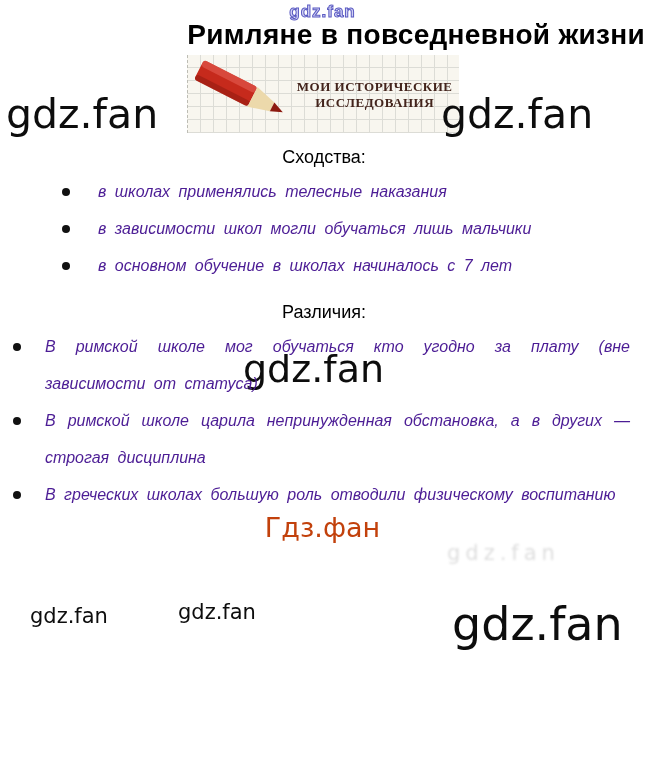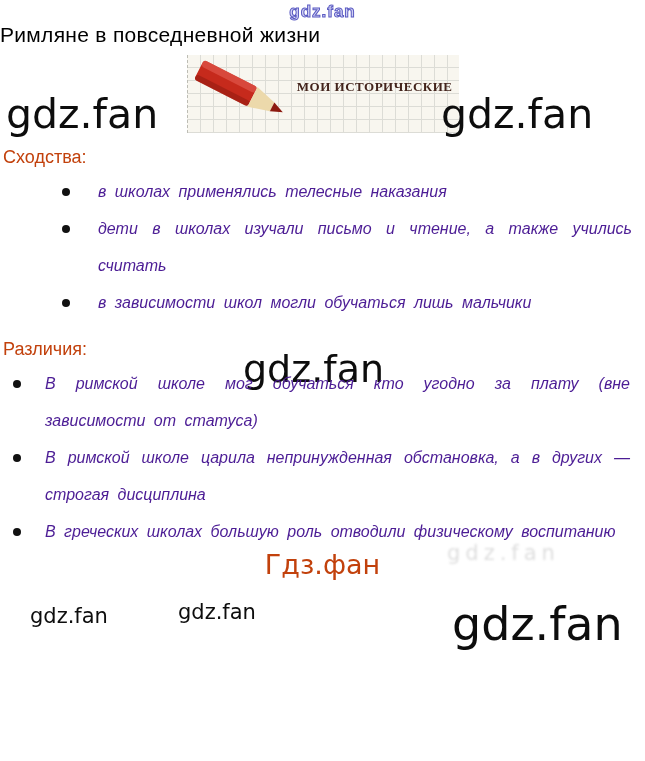--- a/index.html
+++ b/index.html
@@ -19,23 +19,23 @@
     padding-top: 2px;
     font-size: 17px;
     font-weight: bold;
     line-height: 20px;
     color: rgba(120,120,220,0.35);
     -webkit-text-stroke: 1px #5a5ac2;
     letter-spacing: 1px;
   }
 
   .title {
-    text-align: left;
-    font-size: 21px;
-    font-weight: normal;
+    text-align: right;
+    font-size: 28px;
+    font-weight: bold;
     color: #000;
     line-height: 26px;
     letter-spacing: 0.3px;
   }
 
   
   .banner {
     width: 272px; height: 78px;
     margin: 7px auto 0;
     position: relative;
@@ -74,21 +74,22 @@
     font-size: 19px;
     line-height: 38px;
     text-align: justify;
     word-spacing: 8px;
     color: #121212;
   }
   .sec-heading {
     margin: 12px 0 0 3px;
     font-size: 18px;
     line-height: 24px;
-    color: #c2410c;
+    color: #000000;
+    text-align: center;
   }
   .sec-heading.second { margin-top: 16px; }
 
   ul.answers { list-style: none; margin-top: 4px; }
   ul.answers li {
     position: relative;
     font-size: 16px;
     line-height: 37px;
     text-align: justify;
     word-spacing: 4px;
@@ -133,32 +134,33 @@
           <rect x="8" y="10" width="60" height="22" rx="3" fill="#c62a1c"></rect>
           <rect x="8" y="10" width="60" height="7" rx="3" fill="#e0564a" opacity="0.7"></rect>
           <rect x="8" y="26" width="60" height="6" rx="3" fill="#8f1a10" opacity="0.55"></rect>
           <polygon points="68,10 90,16 90,26 68,32" fill="#ecd9ab"></polygon>
           <polygon points="90,16 102,21 90,26" fill="#8d1a10"></polygon>
         </g>
       </svg>
     </span>
     <div class="banner-caption">
       <div>МОИ ИСТОРИЧЕСКИЕ</div>
+      <div>ИССЛЕДОВАНИЯ</div>
     </div>
   </div>
 
   <div class="wm wm-left">gdz.fan</div>
   <div class="wm wm-right">gdz.fan</div>
 
 
   <p class="sec-heading">Сходства:</p>
   <ul class="answers similarities">
     <li>в школах применялись телесные наказания</li>
-    <li>дети в школах изучали письмо и чтение, а также учились считать</li>
     <li>в зависимости школ могли обучаться лишь мальчики</li>
+    <li>в основном обучение в школах начиналось с 7 лет</li>
   </ul>
 
   <div class="wm wm-mid">gdz.fan</div>
 
   <p class="sec-heading second">Различия:</p>
   <ul class="answers differences">
     <li>В римской школе мог обучаться кто угодно за плату (вне зависимости от статуса)</li>
     <li>В римской школе царила непринужденная обстановка, а в других — строгая дисциплина</li>
     <li>В греческих школах большую роль отводили физическому воспитанию</li>
   </ul>

